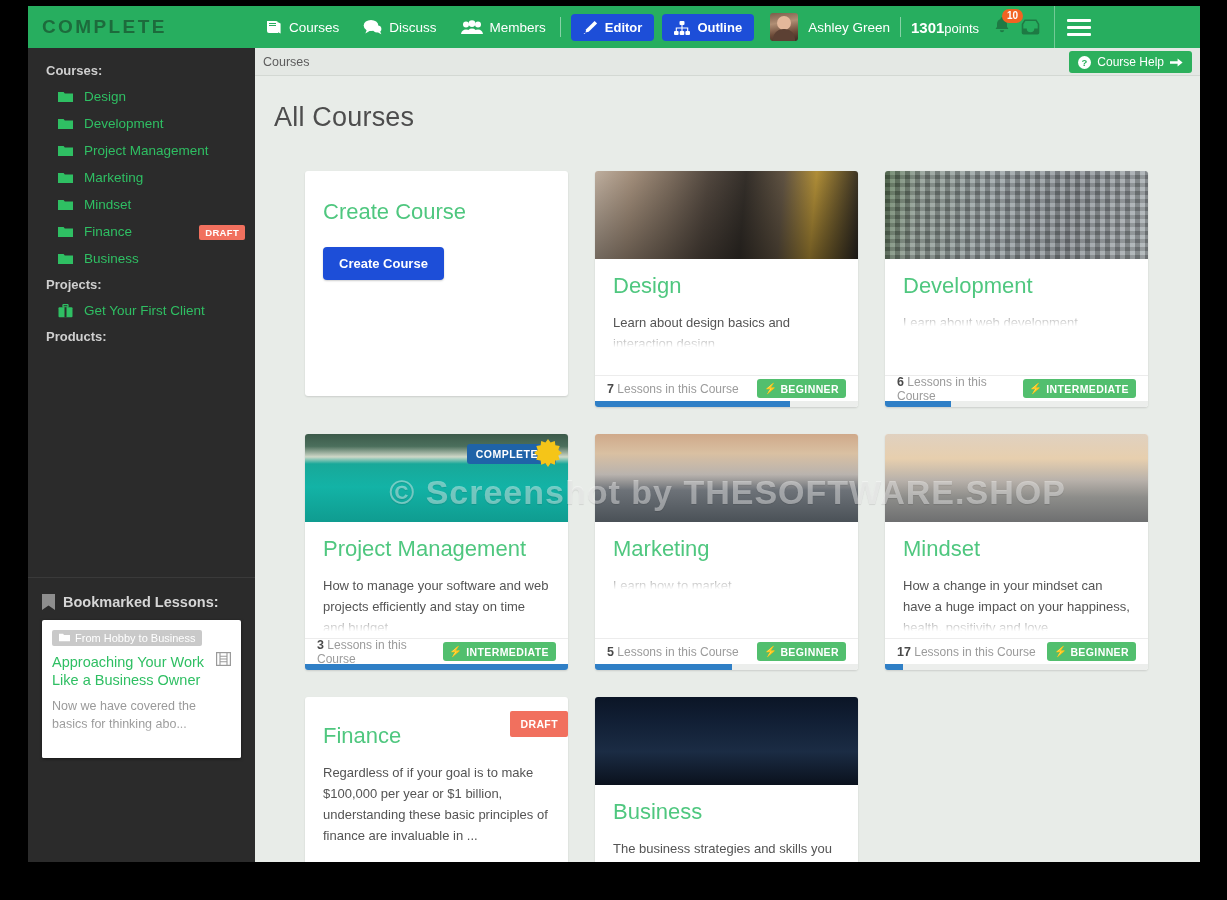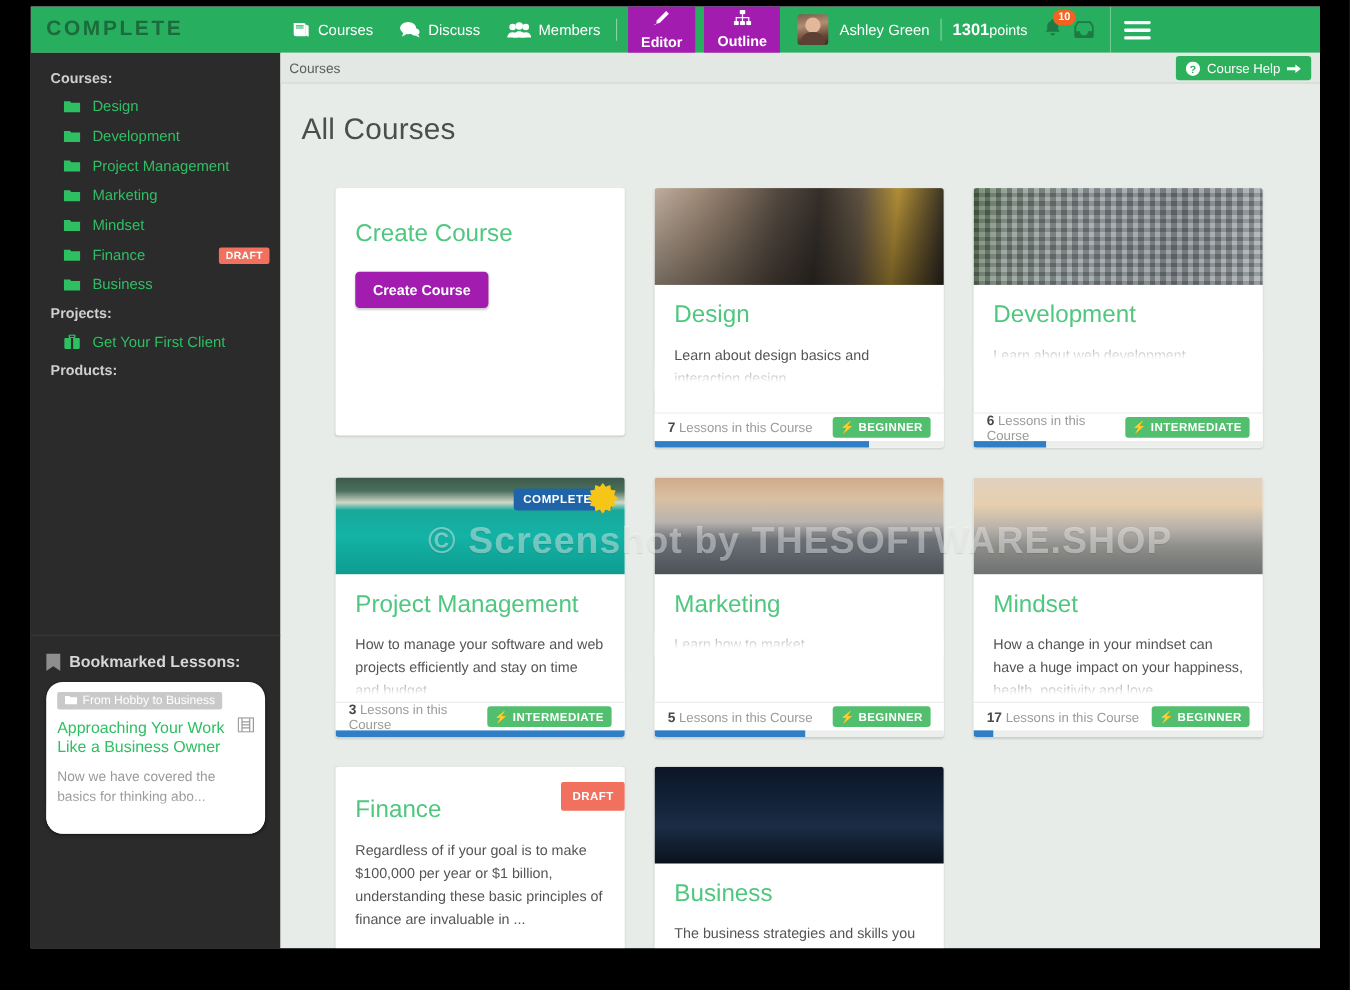--- a/index.html
+++ b/index.html
@@ -39,25 +39,25 @@
   .nav-item {
     display: flex; align-items: center; gap: 7px;
     padding: 0 12px; height: 42px;
     font-size: 13.5px; color: #ffffff; cursor: pointer;
     white-space: nowrap;
   }
   .nav-sep { width: 1px; height: 20px; background: rgba(255,255,255,.45); margin: 0 2px; }
   .ico { display: inline-flex; align-items: center; justify-content: center; }
   .ico svg { display: block; }
   .btn-pill {
-    display: flex; align-items: center; gap: 7px;
-    background: #a21caf; color: #fff;
+    display: flex; align-items: flex-end; gap: 7px;
+    background: #1d4ed8; color: #fff;
     border-radius: 4px; padding: 6px 12px;
     font-size: 13px; font-weight: 600; cursor: pointer;
-    white-space: nowrap; margin-left: 8px; flex-direction: column;
+    white-space: nowrap; margin-left: 8px;
   }
   .avatar {
     width: 28px; height: 28px; border-radius: 3px;
     margin-left: 16px; overflow: hidden; flex: none;
     background: linear-gradient(170deg,#7a5c4a 0%,#b08e74 35%,#6b4a38 70%,#3b2a22 100%);
     position: relative;
   }
   .avatar::before {
     content:""; position:absolute; left:7px; top:3px; width:14px; height:14px;
     border-radius:50%; background:#e3b79a;
@@ -101,21 +101,21 @@
   .draft-tag {
     position:absolute; right: 10px; top: 7px;
     background: #f1705e; color: #fff; font-size: 9.5px; font-weight: 700;
     padding: 2px 6px; border-radius: 2px; letter-spacing: .3px;
   }
   .side-divider { height: 1px; background: #3a3a3a; margin-top: 228px; }
 
   .bookmarks { padding: 16px 14px 0 14px; }
   .bm-title { display:flex; align-items:center; gap:8px; color:#d6d6d6; font-size:14.5px; font-weight:600;}
   .bm-card {
-    margin-top: 10px; background: #fff; border-radius: 15px;
+    margin-top: 10px; background: #fff; border-radius: 2px;
     padding: 8px 10px 0 10px; position: relative; height: 138px; overflow:hidden;
     box-shadow: 0 1px 3px rgba(0,0,0,.5);
   }
   .bm-cat {
     display:inline-flex; align-items:center; gap:5px;
     background:#c9c9c9; color:#fff; font-size:11px;
     padding:2px 7px; border-radius:2px;
   }
   .bm-lesson { color:#2fbf63; font-size:14.5px; font-weight:400; line-height:18px; margin-top:7px; padding-right:22px;}
   .bm-desc { color:#9a9a9a; font-size:12.5px; line-height:18px; margin-top:8px; }

